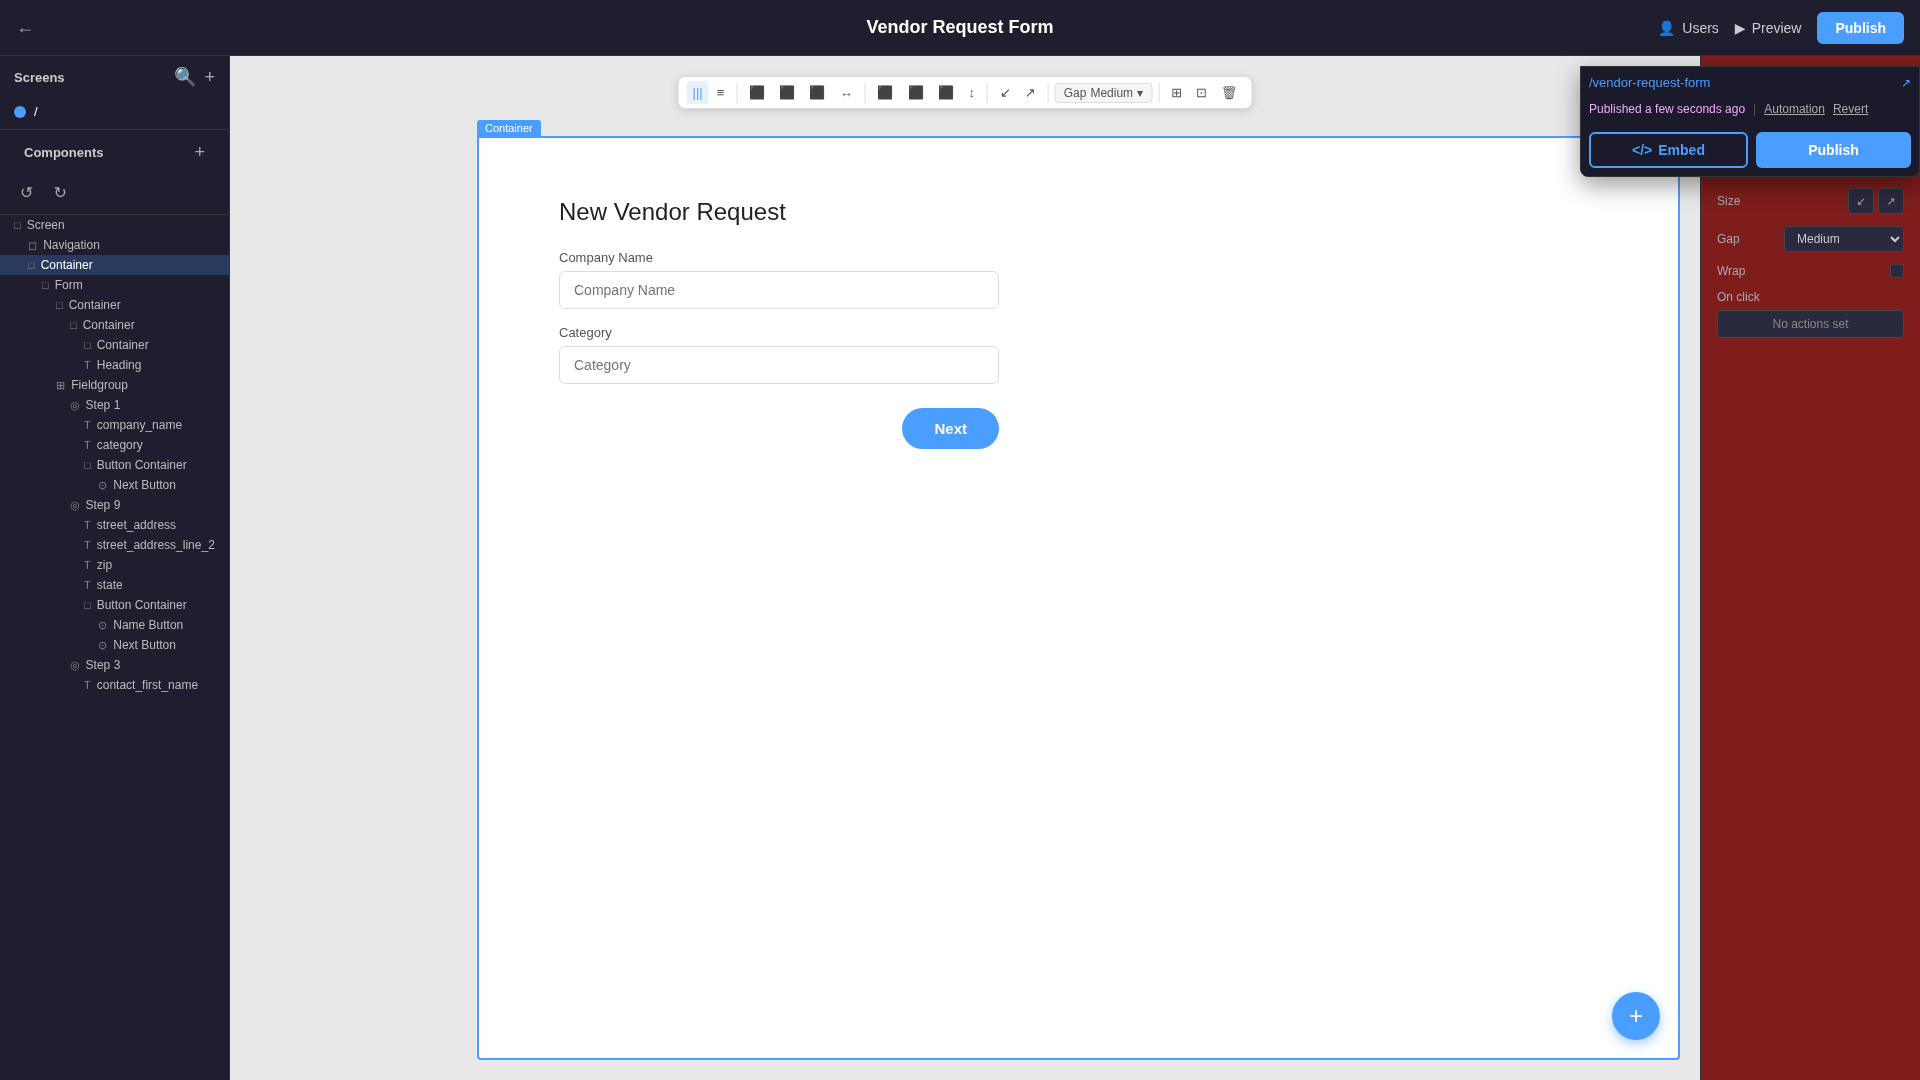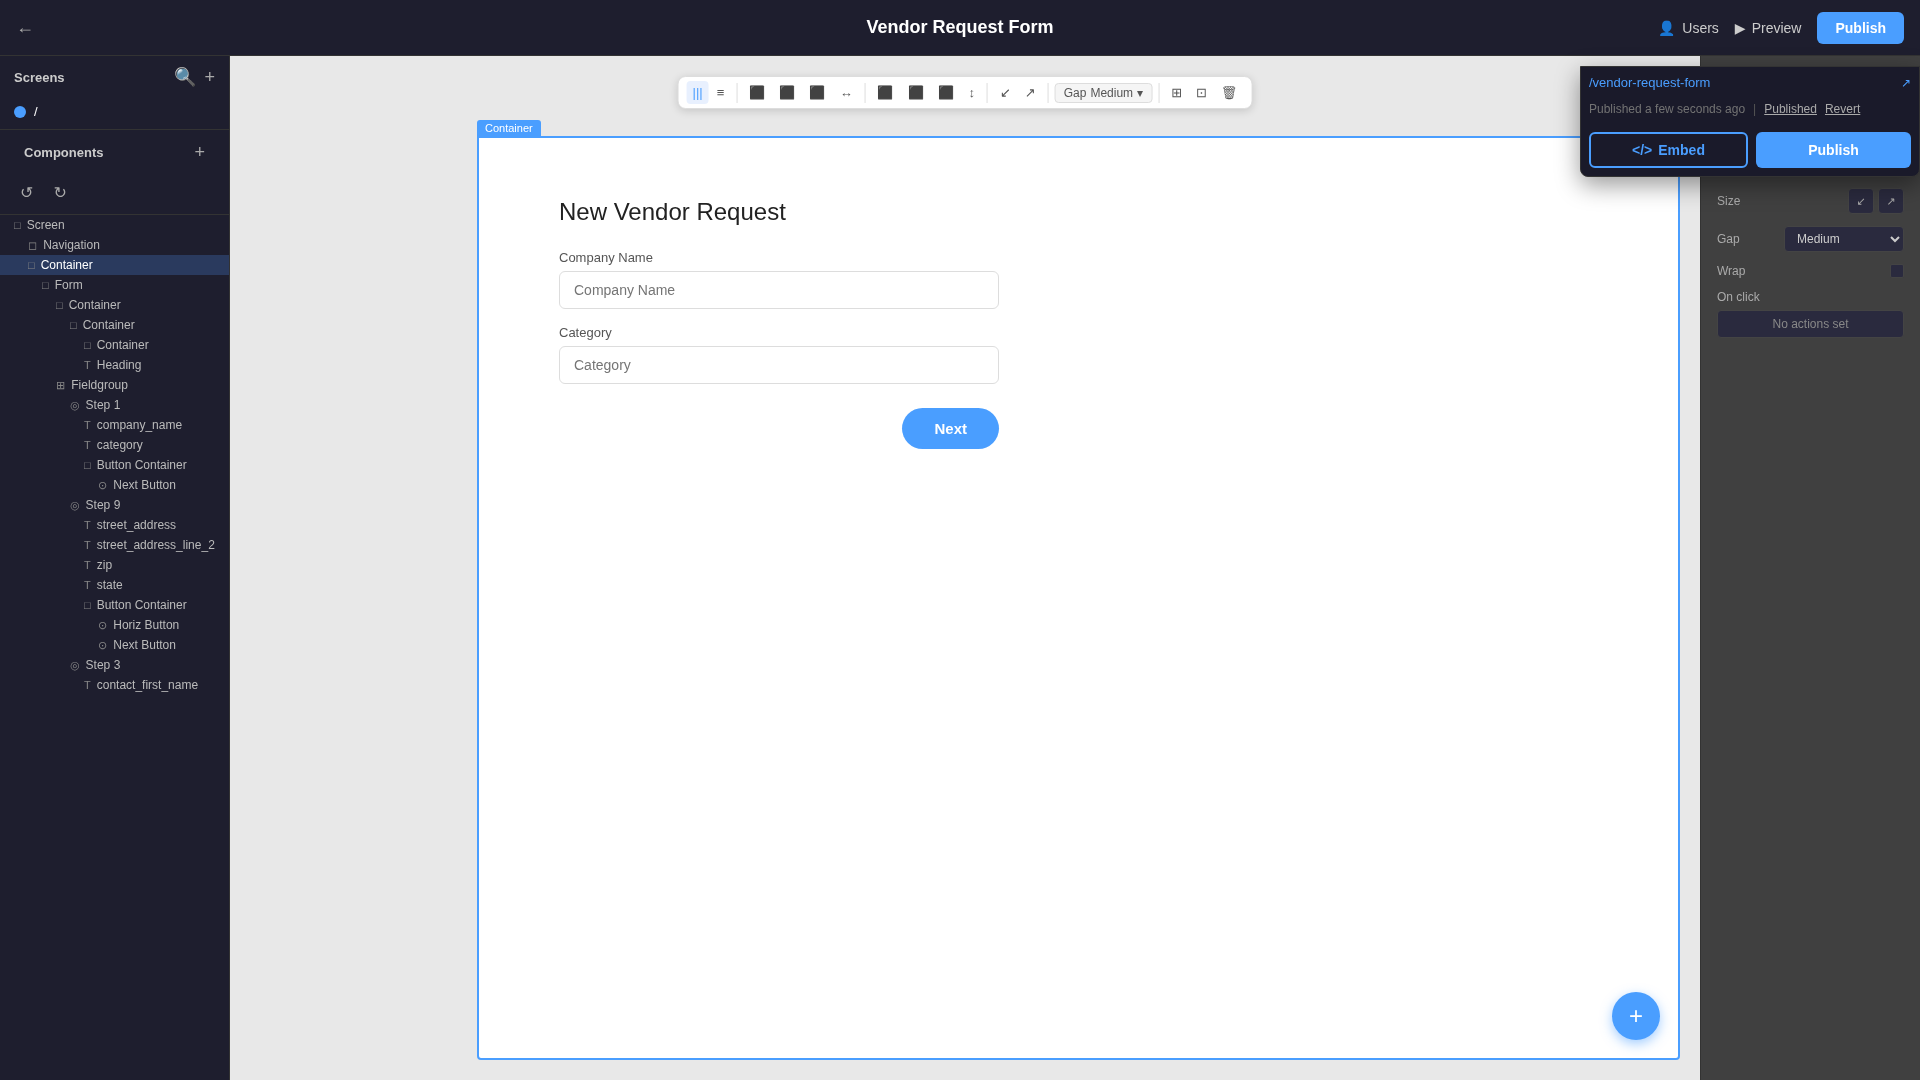--- a/index.html
+++ b/index.html
@@ -63,42 +63,42 @@
     .form-title { font-size: 24px; font-weight: 400; color: #222; margin-bottom: 24px; }
     .form-field-group { margin-bottom: 16px; }
     .form-label { font-size: 13px; color: #555; margin-bottom: 6px; display: block; }
     .form-input { width: 440px; padding: 10px 14px; border: 1px solid #ddd; border-radius: 6px; font-size: 14px; color: #999; background: #fff; outline: none; }
     .next-btn { background: #4a9eff; color: #fff; border: none; border-radius: 24px; padding: 12px 32px; font-size: 15px; font-weight: 600; cursor: pointer; margin-top: 8px; float: right; margin-right: 0; }
 
     
     .fab { position: absolute; bottom: 40px; right: 40px; width: 48px; height: 48px; border-radius: 50%; background: #4a9eff; border: none; color: #fff; font-size: 24px; cursor: pointer; display: flex; align-items: center; justify-content: center; box-shadow: 0 4px 12px rgba(74,158,255,0.5); z-index: 50; }
 
     
-    .right-sidebar { width: 220px; background: #404040; border-left: 1px solid #333; display: flex; flex-direction: column; overflow: hidden; }
+    .right-sidebar { width: 220px; background: #7f1d1d; border-left: 1px solid #333; display: flex; flex-direction: column; overflow: hidden; }
     .props-section { padding: 12px 16px; }
     .prop-row { display: flex; align-items: center; justify-content: space-between; padding: 6px 0; }
     .prop-label { font-size: 12px; color: #aaa; }
     .prop-controls { display: flex; gap: 4px; }
     .prop-btn { background: #2a2a3e; border: 1px solid #444; color: #aaa; width: 26px; height: 26px; border-radius: 4px; cursor: pointer; font-size: 11px; display: flex; align-items: center; justify-content: center; }
     .prop-btn.active { background: #3a4a6e; border-color: #4a9eff; color: #4a9eff; }
     .prop-select { background: #2a2a3e; border: 1px solid #444; color: #ccc; font-size: 12px; padding: 4px 8px; border-radius: 4px; cursor: pointer; width: 120px; }
     .prop-checkbox { width: 14px; height: 14px; background: #2a2a3e; border: 1px solid #444; border-radius: 2px; }
     .prop-no-actions { background: #2a2a3e; border: 1px solid #444; color: #888; font-size: 12px; padding: 6px 12px; border-radius: 4px; width: 100%; text-align: center; cursor: pointer; }
 
     
     .publish-popup {
       position: absolute; top: 66px; right: 0; width: 340px; background: #1a1a2a; border: 1px solid #333;
       border-radius: 0 0 8px 8px; z-index: 200; padding: 8px;
       box-shadow: 0 8px 24px rgba(0,0,0,0.4);
     }
     .publish-url { display: flex; align-items: center; justify-content: space-between; margin-bottom: 12px; }
     .publish-url-text { color: #4a9eff; font-size: 13px; font-weight: 500; }
     .publish-url-icon { color: #4a9eff; font-size: 12px; margin-left: 4px; }
     .publish-status-row { display: flex; align-items: center; gap: 8px; margin-bottom: 16px; }
-    .publish-status-text { color: #737373; font-size: 12px; }
+    .publish-status-text { color: #f0abfc; font-size: 12px; }
     .publish-action-link { color: #aaa; font-size: 12px; cursor: pointer; text-decoration: underline; }
     .publish-buttons { display: flex; gap: 8px; }
     .embed-btn { background: none; border: 2px solid #4a9eff; color: #4a9eff; padding: 8px 18px; border-radius: 6px; font-size: 14px; font-weight: 600; cursor: pointer; display: flex; align-items: center; gap: 6px; flex: 1; justify-content: center; }
     .publish-btn-popup { background: #4a9eff; border: none; color: #fff; padding: 8px 18px; border-radius: 6px; font-size: 14px; font-weight: 600; cursor: pointer; flex: 1; }
 
     
     .edit-toolbar { display: flex; align-items: center; gap: 8px; padding: 8px 14px; border-bottom: 1px solid #333; background: #1e1e2e; }
     .edit-btn { background: none; border: none; color: #aaa; cursor: pointer; font-size: 16px; padding: 4px 6px; border-radius: 4px; }
 
     .sidebar-scroll { overflow-y: auto; flex: 1; }
@@ -228,21 +228,21 @@
       <div class="tree-item tree-indent-5">
         <span class="tree-icon">T</span>
         <span>state</span>
       </div>
       <div class="tree-item tree-indent-5">
         <span class="tree-icon">□</span>
         <span>Button Container</span>
       </div>
       <div class="tree-item" style="padding-left:98px;">
         <span class="tree-icon">⊙</span>
-        <span>Horiz Button</span>
+        <span>Name Button</span>
       </div>
       <div class="tree-item" style="padding-left:98px;">
         <span class="tree-icon">⊙</span>
         <span>Next Button</span>
       </div>
       <div class="tree-item tree-indent-4">
         <span class="tree-icon">◎</span>
         <span>Step 3</span>
       </div>
       <div class="tree-item tree-indent-5">
@@ -368,21 +368,21 @@
 </div>
 
 <div class="publish-popup">
   <div class="publish-url">
     <span class="publish-url-text">/vendor-request-form</span>
     <span class="publish-url-icon">↗</span>
   </div>
   <div class="publish-status-row">
     <span class="publish-status-text">Published a few seconds ago</span>
     <span style="color:#555;font-size:12px;">|</span>
-    <span class="publish-action-link">Published</span>
+    <span class="publish-action-link">Automation</span>
     <span class="publish-action-link">Revert</span>
   </div>
   <div class="publish-buttons">
     <button class="embed-btn">
       <span>&lt;/&gt;</span>
       <span>Embed</span>
     </button>
     <button class="publish-btn-popup">Publish</button>
   </div>
 </div>

